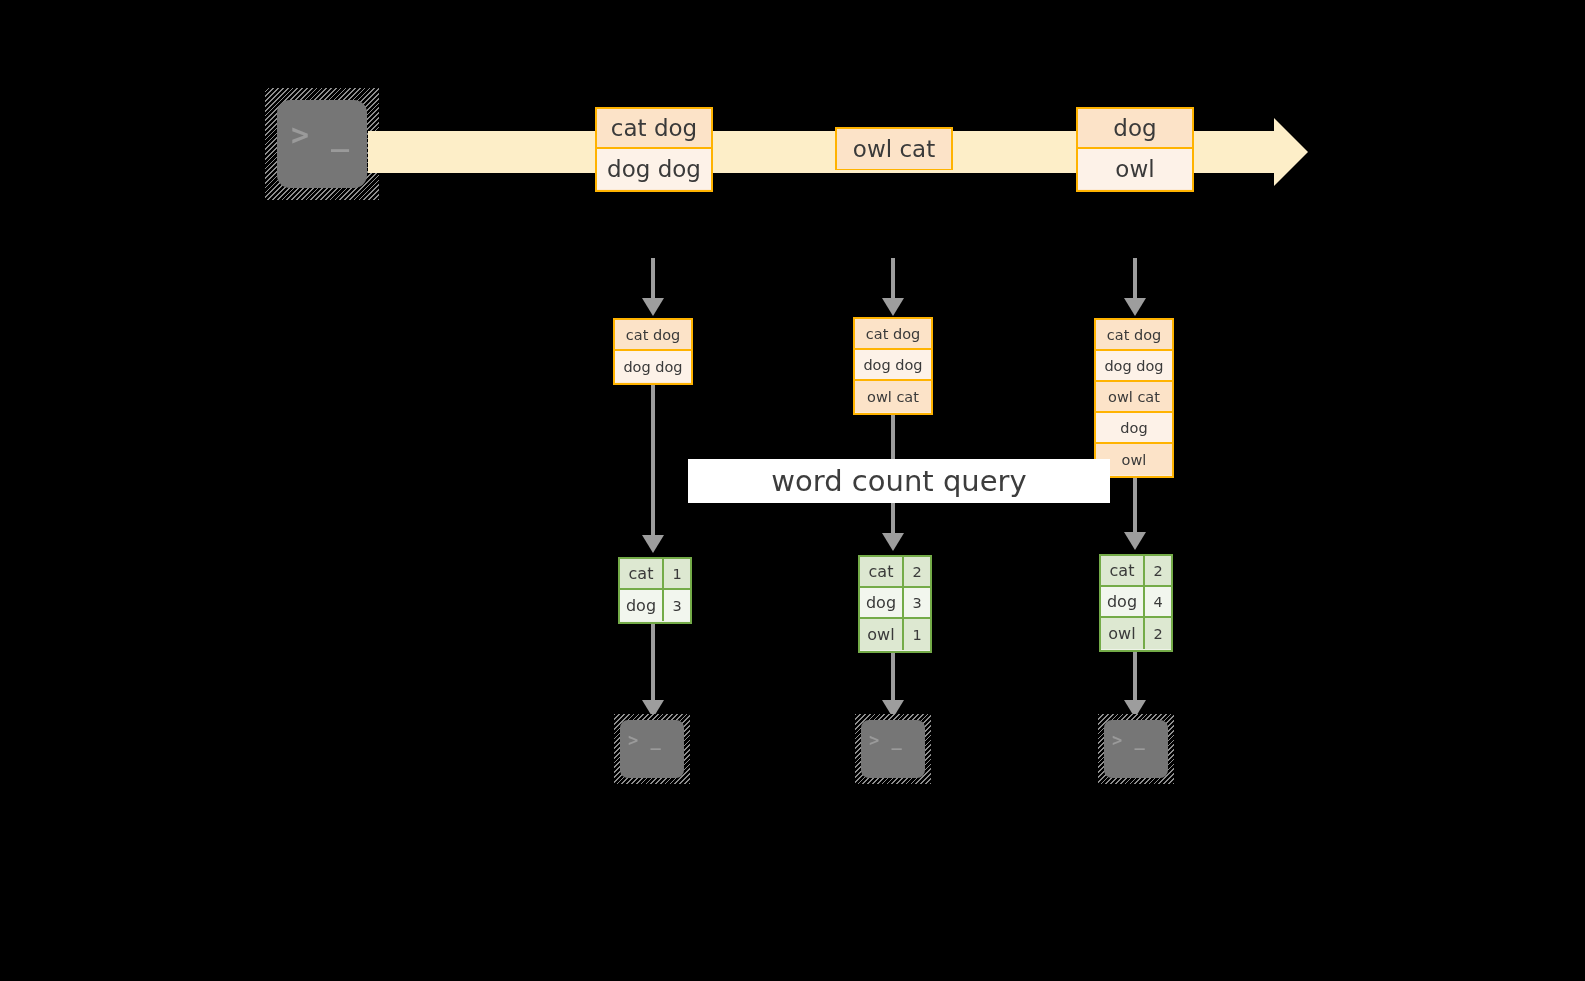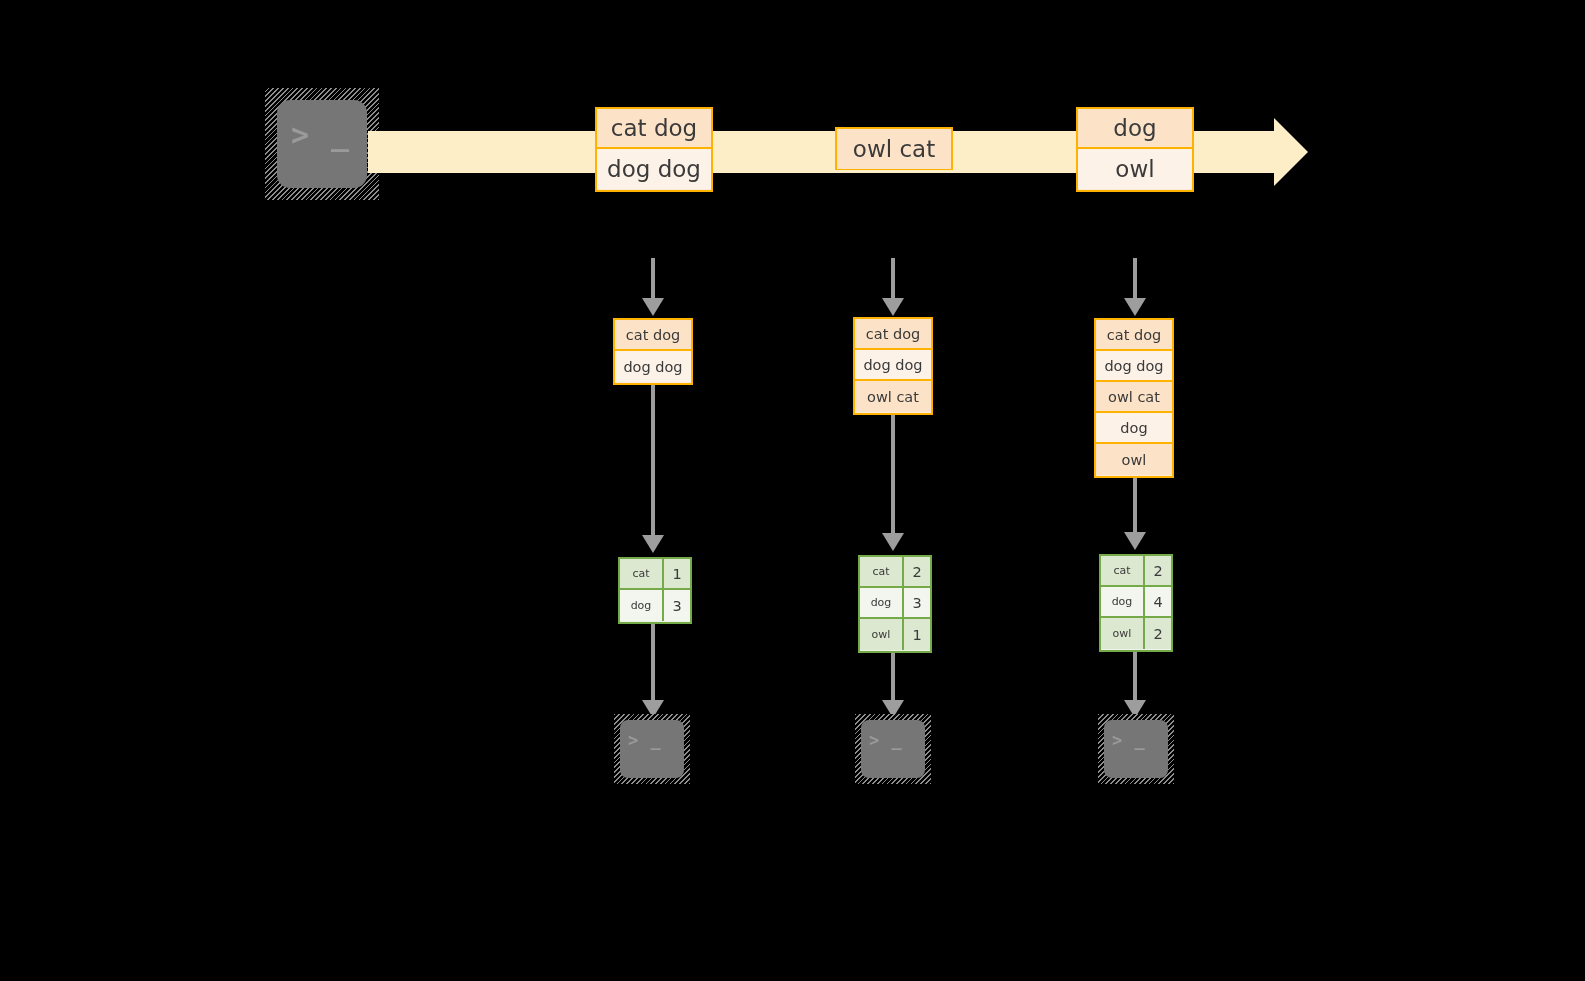--- a/index.html
+++ b/index.html
@@ -104,21 +104,21 @@
     height: 31px;
     border-bottom: 2.5px solid #74ab48;
     box-sizing: border-box;
   }
   .gbox .grow:last-child { border-bottom: none; }
   .gbox .grow .k {
     flex: 0 0 44px;
     display: flex; align-items: center; justify-content: center;
     border-right: 2.5px solid #74ab48;
     box-sizing: border-box;
-    font-size: 11px;
+    font-size: 16px;
     color: #3a3a3a;
   }
   .gbox .grow .v {
     flex: 1 1 auto;
     display: flex; align-items: center; justify-content: center;
     box-sizing: border-box;
     font-size: 14.5px;
     color: #3a3a3a;
   }
   .gbox .grow.shadeA .k, .gbox .grow.shadeA .v { background: #dde8d1; }
@@ -276,14 +276,17 @@
 
   <div class="garrow-shaft" style="left:1133px; top:652px; height:50px;"></div>
   <div class="garrow-head" style="left:1124px; top:700px;"></div>
 
   <div class="terminal small" style="left:1098px; top:714px; width:76px; height:70px;">
     <div class="hatch"></div>
     <div class="body"></div>
     <div class="prompt">&gt; _</div>
   </div>
 
+  <div class="banner" style="left:688px; top:459px; width:422px; height:44px;">
+    <span>word count query</span>
+  </div>
 
 </div>
 
 </body></html>

